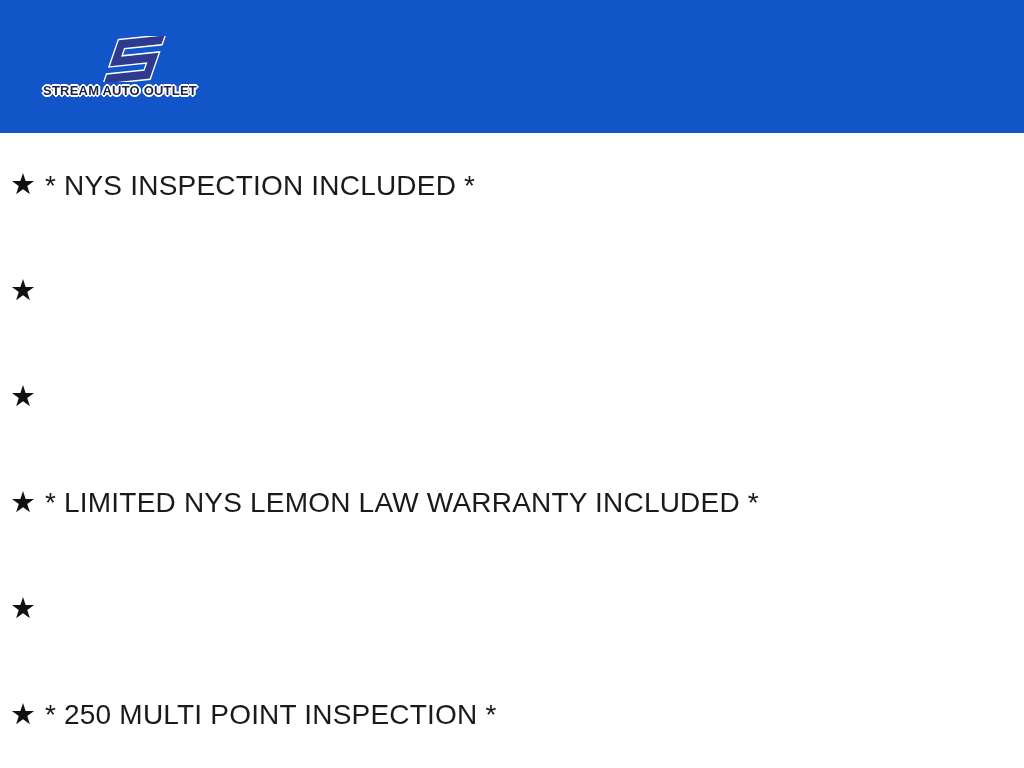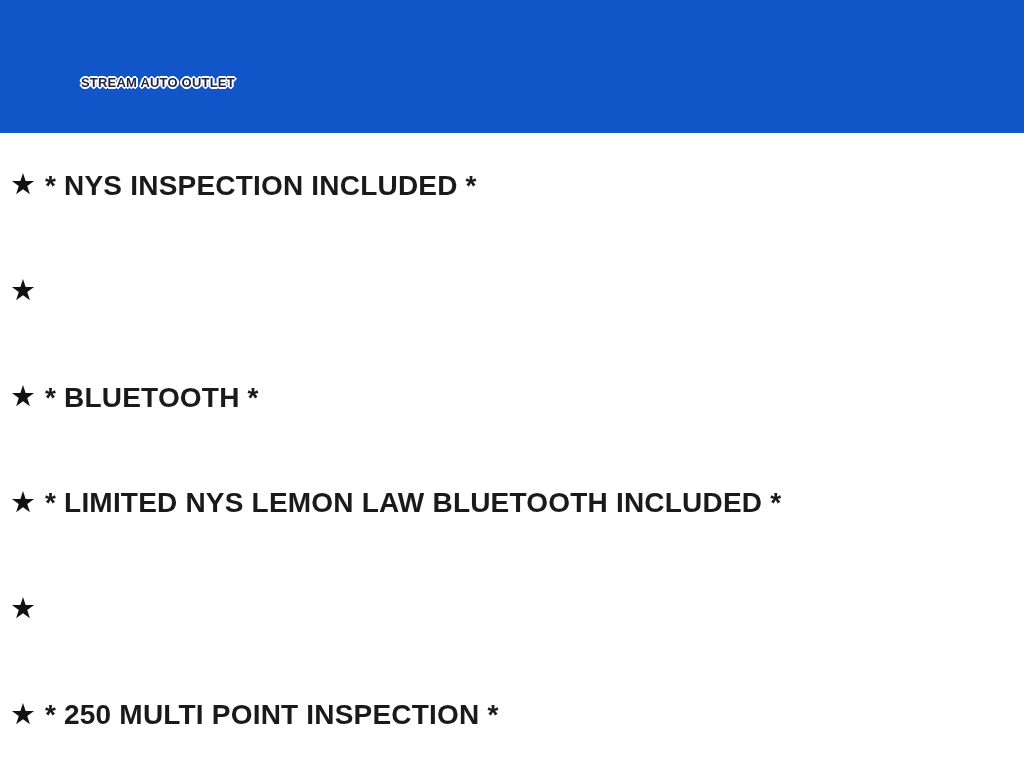--- a/index.html
+++ b/index.html
@@ -16,22 +16,22 @@
   .header {
     height: 133px;
     background: #1255c8;
     display: flex;
     align-items: center;
     justify-content: space-between;
     padding: 0 40px 0 45px;
   }
   .logo {
     display: flex;
-    flex-direction: row;
-    align-items: flex-end;
+    flex-direction: column;
+    align-items: center;
     width: 150px;
   }
   .logo-mark {
     width: 88px;
     height: 46px;
     margin-left: 36px;
     margin-bottom: 1px;
   }
   .brand-name {
     font-size: 13px;
@@ -70,21 +70,20 @@
     width: 35px;
     flex: 0 0 35px;
     line-height: 1;
     transform: translateY(-1px);
   }
   .label {
     font-size: 28px;
     color: #1a1a1a;
     letter-spacing: 0.2px;
     white-space: nowrap;
-    font-weight: bold;
   }
 </style>
 </head>
 <body>
 
 <div class="header">
   <div class="logo">
     <svg class="logo-mark" viewBox="0 0 118 78" xmlns="http://www.w3.org/2000/svg" aria-hidden="true">
       <g transform="translate(30,3) rotate(-6 39 36) skewX(-25)">
         <polygon points="0,0 78,0 78,14 14,14 14,28 78,28 78,70 0,70 0,56 64,56 64,42 0,42" fill="#2e3a8e" stroke="#ffffff" stroke-width="5" stroke-linejoin="miter" paint-order="stroke"></polygon>
@@ -99,26 +98,25 @@
     <span class="star">★</span>
     <span class="label">* NYS INSPECTION INCLUDED *</span>
   </div>
 
   <div class="row">
     <span class="star">★</span>
   </div>
 
   <div class="row">
     <span class="star">★</span>
-    <span class="label">* BLUETOOTH *</span>
   </div>
 
   <div class="row">
     <span class="star">★</span>
-    <span class="label">* LIMITED NYS LEMON LAW BLUETOOTH INCLUDED *</span>
+    <span class="label">* LIMITED NYS LEMON LAW WARRANTY INCLUDED *</span>
   </div>
 
   <div class="row">
     <span class="star">★</span>
   </div>
 
   <div class="row">
     <span class="star">★</span>
     <span class="label">* 250 MULTI POINT INSPECTION *</span>
   </div>

